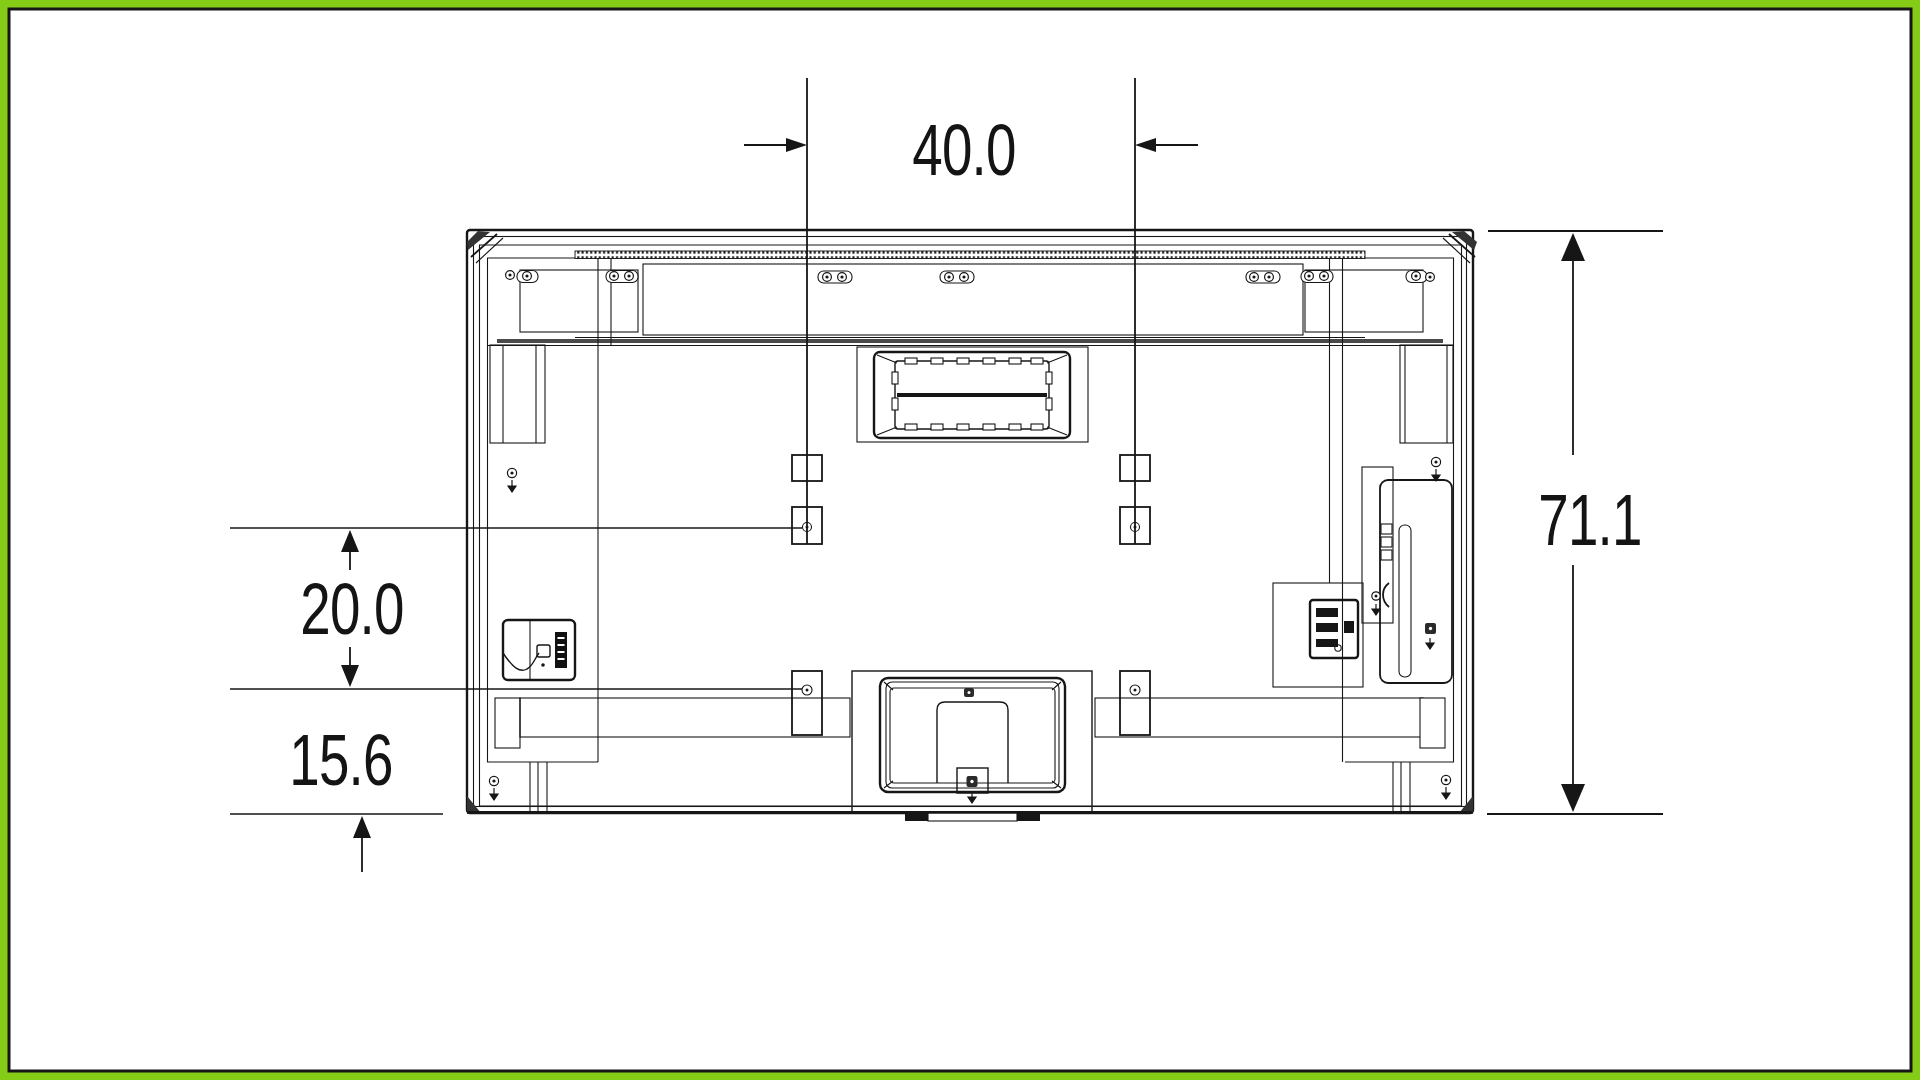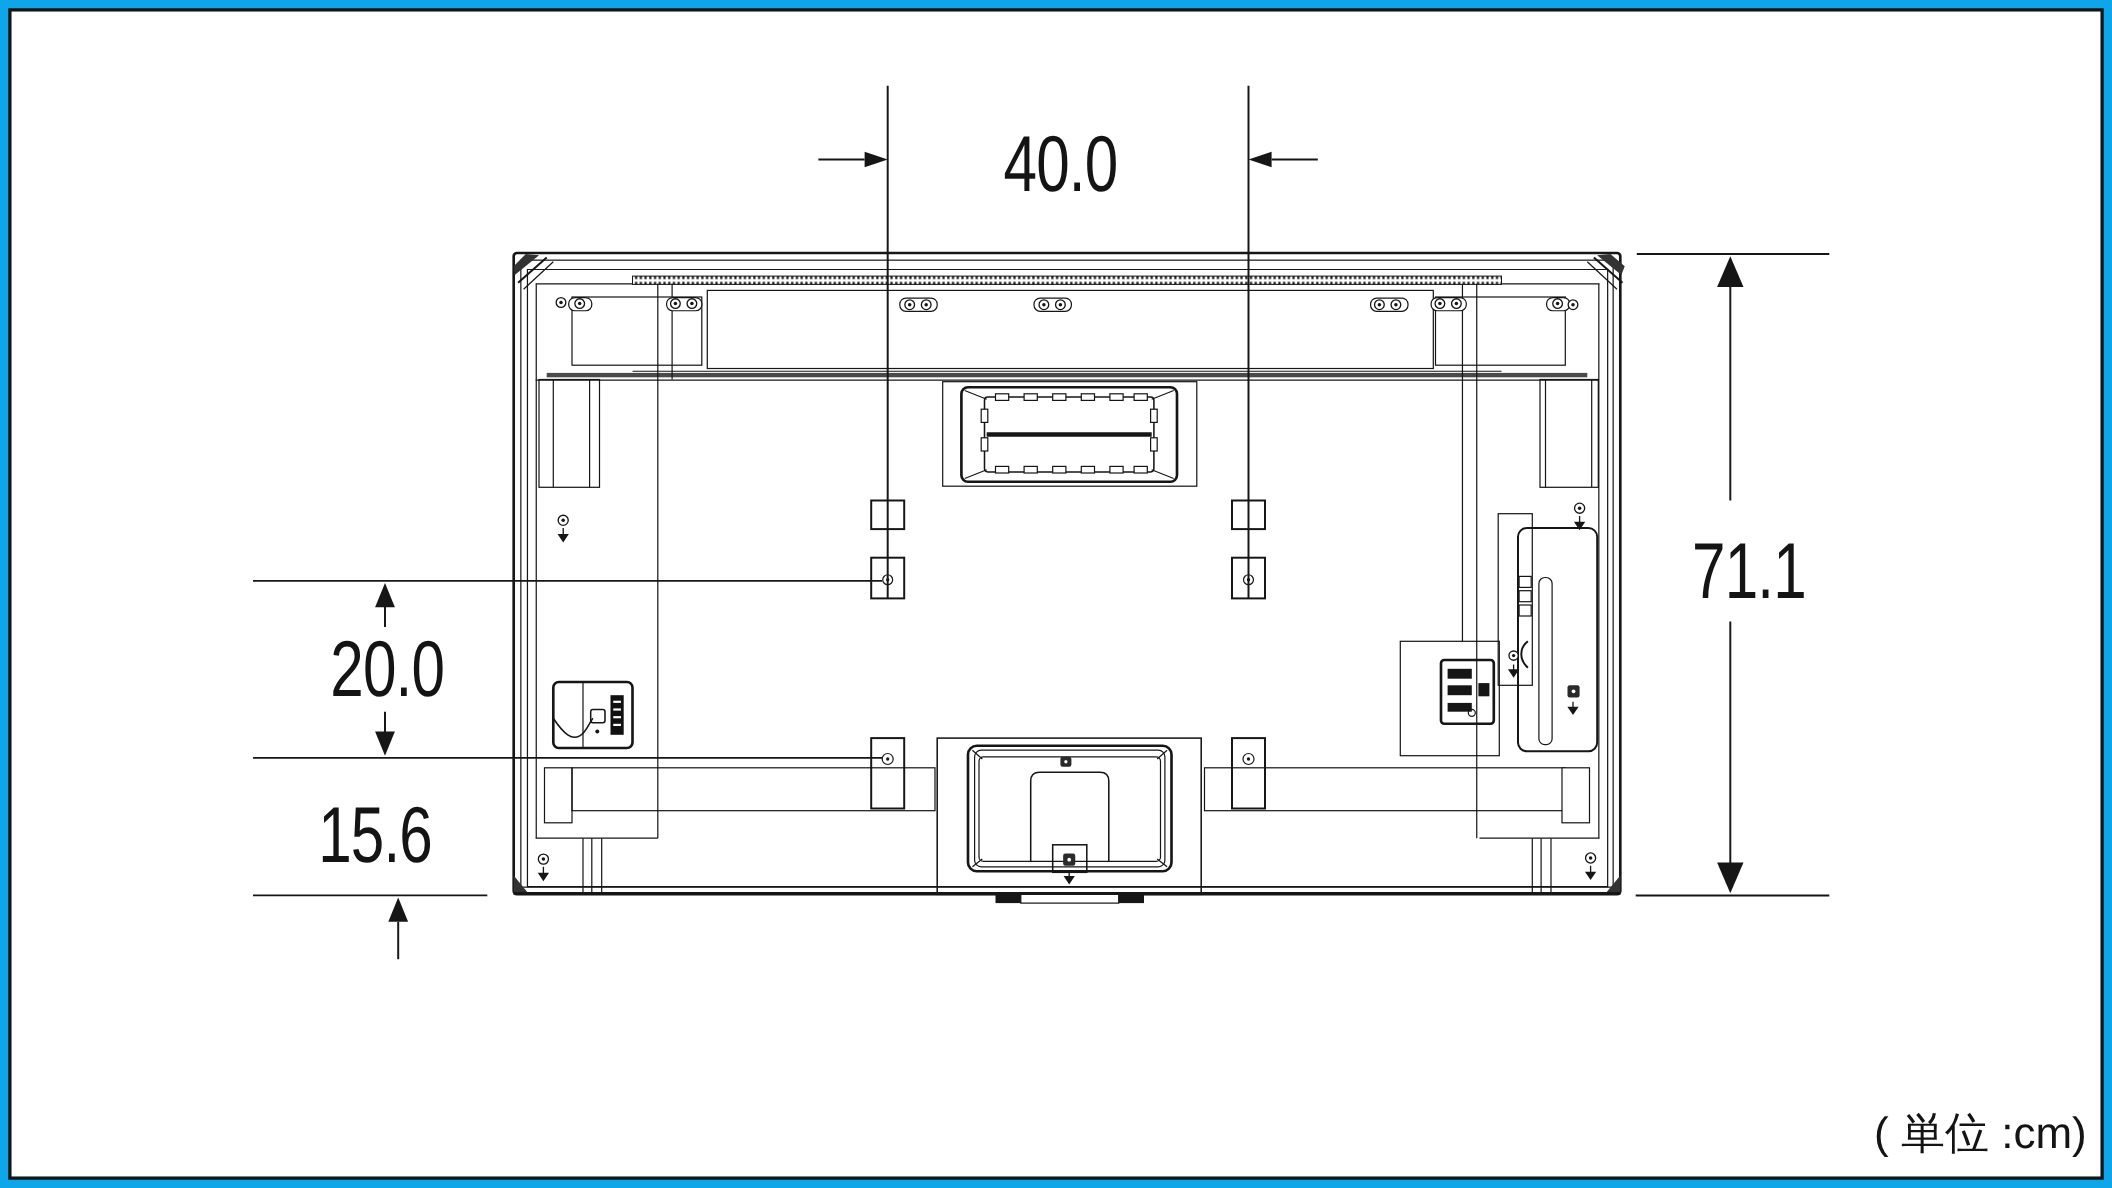--- a/index.html
+++ b/index.html
@@ -1,16 +1,16 @@
 <!DOCTYPE html>
 <html><head>
 <meta charset="utf-8">
 <style>
   html,body{margin:0;padding:0;background:#fff;}
-  #page{position:relative;width:1920px;height:1080px;background:#0ea5e9;overflow:hidden;
+  #page{position:relative;width:1920px;height:1080px;background:#84cc16;overflow:hidden;
         font-family:"Liberation Sans","DejaVu Sans",sans-serif;}
   #draw{position:absolute;left:0;top:0;}
   .dim{position:absolute;color:#141414;font-size:72px;font-weight:400;white-space:nowrap;
        transform:translate(-50%,-50%) scaleX(0.76);letter-spacing:-1px;}
   .unit{position:absolute;color:#141414;font-size:40px;font-weight:400;white-space:nowrap;
        transform:translate(-100%,-50%);}
   
   .s{stroke:#161616;fill:none;stroke-width:1.4px;}
   .s1{stroke:#161616;fill:none;stroke-width:1.1px;}
   .s2{stroke:#161616;fill:none;stroke-width:2.4px;}
@@ -366,15 +366,14 @@
 </svg>
 
 <div class="dim" style="left:964px;top:150px;">40.0</div>
 
 <div class="dim" style="left:1590px;top:520px;">71.1</div>
 
 <div class="dim" style="left:352px;top:609px;">20.0</div>
 
 <div class="dim" style="left:341px;top:760px;">15.6</div>
 
-<div class="unit" style="left:1897px;top:1030px;">( 単位 :cm)</div>
 
 </div>
 
 </body></html>

